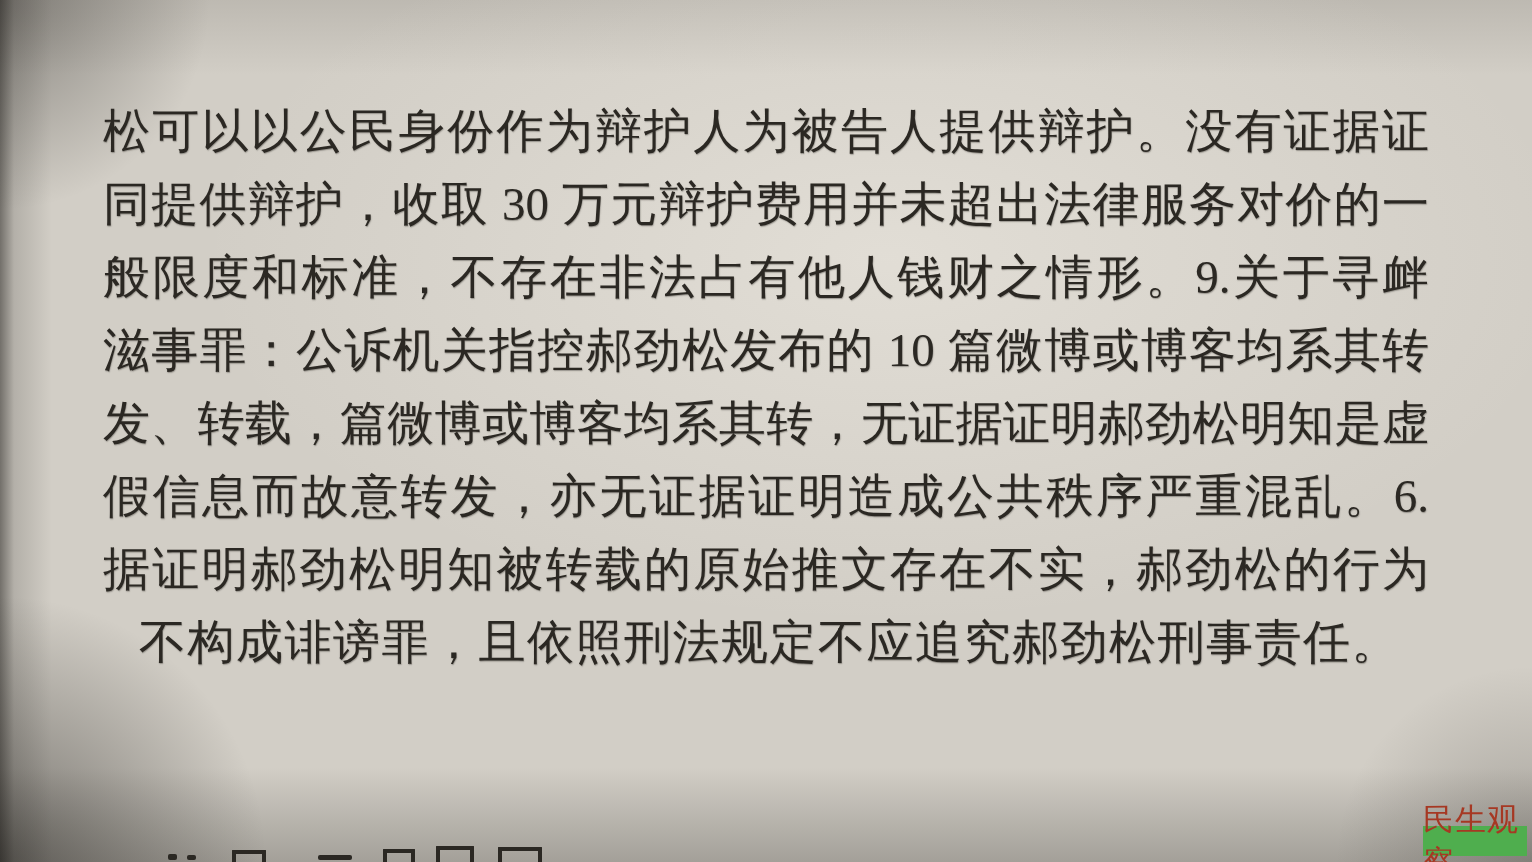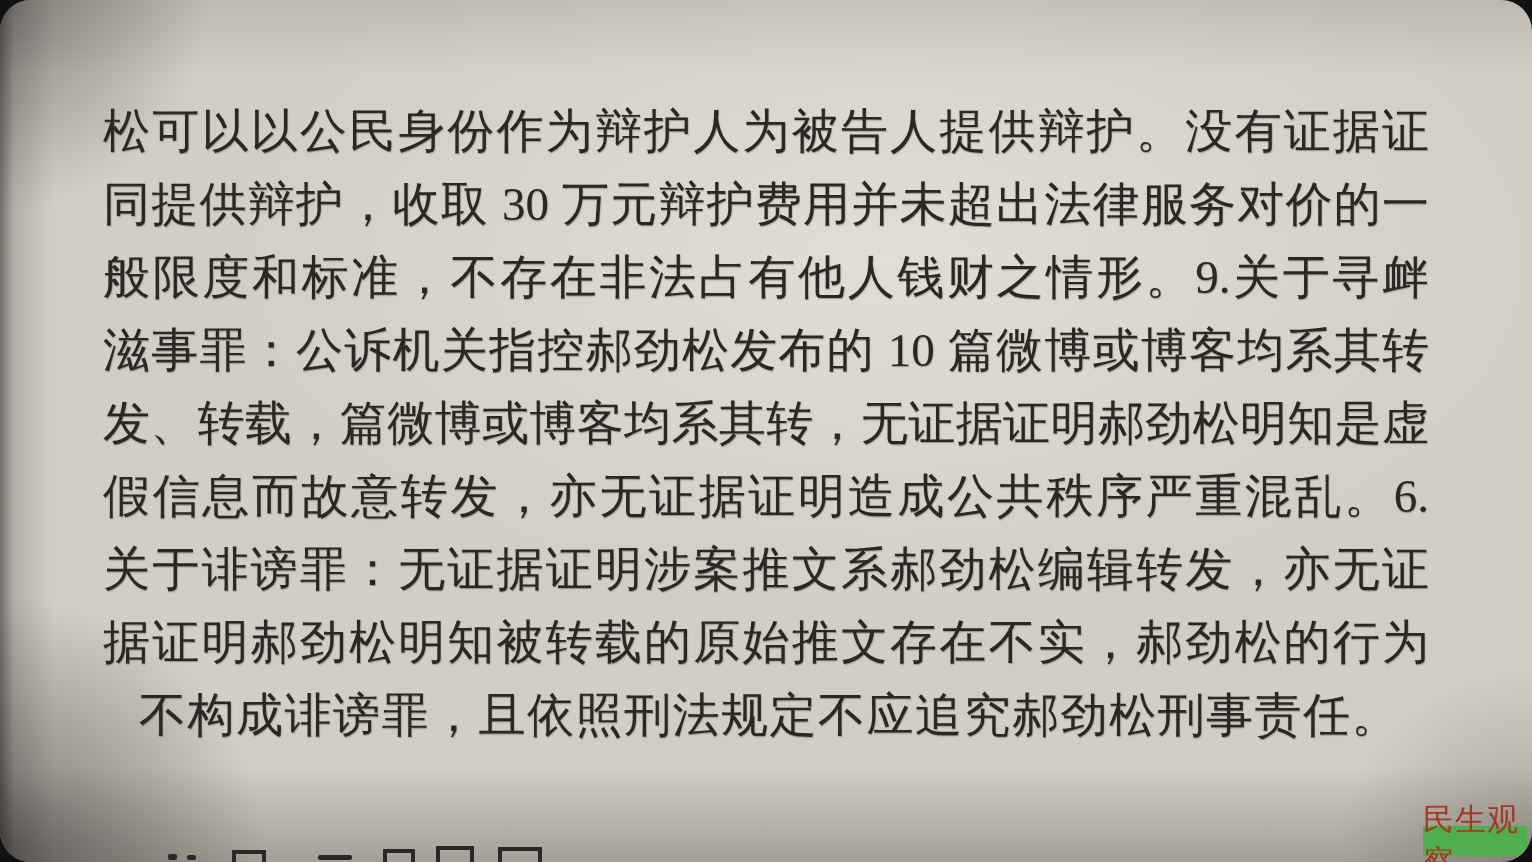--- a/index.html
+++ b/index.html
@@ -1,21 +1,20 @@
 <!DOCTYPE html>
 <html><head>
 <meta charset="utf-8">
 <style>
   html,body{margin:0;padding:0;background:#111;}
   .canvas{
     position:relative;
     width:1532px;height:862px;
     overflow:hidden;
     font-family:"Liberation Serif","DejaVu Serif",serif;
-    border-radius:31px;
   }
   
   .paper{
     position:absolute;inset:0;
     background:
       radial-gradient(ellipse 980px 520px at 58% 30%, rgba(238,234,226,0.55), rgba(238,234,226,0) 70%),
       radial-gradient(circle 300px at 0% 0%, rgba(25,23,20,0.40), transparent 70%),
       radial-gradient(circle 380px at 0% 100%, rgba(22,20,17,0.50), transparent 70%),
       radial-gradient(circle 280px at 100% 100%, rgba(45,42,38,0.28), transparent 70%),
       linear-gradient(90deg, rgba(20,18,15,0.50) 0px, rgba(20,18,15,0.16) 14px, rgba(20,18,15,0) 52px),
@@ -60,21 +59,20 @@
 <div class="canvas">
   <div class="paper"></div>
 
   <div class="textblock">
     <div class="line">松可以以公民身份作为辩护人为被告人提供辩护。没有证据证</div>
     <div class="line">同提供辩护，收取 30 万元辩护费用并未超出法律服务对价的一</div>
     <div class="line">般限度和标准，不存在非法占有他人钱财之情形。9.关于寻衅</div>
     <div class="line">滋事罪：公诉机关指控郝劲松发布的 10 篇微博或博客均系其转</div>
     <div class="line">发、转载，篇微博或博客均系其转，无证据证明郝劲松明知是虚</div>
     <div class="line">假信息而故意转发，亦无证据证明造成公共秩序严重混乱。6.</div>
-    <div class="line">关于诽谤罪：无证据证明涉案推文系郝劲松编辑转发，亦无证</div>
     <div class="line">据证明郝劲松明知被转载的原始推文存在不实，郝劲松的行为</div>
     <div class="line last">不构成诽谤罪，且依照刑法规定不应追究郝劲松刑事责任。</div>
   </div>
 
   <div class="cutoff">
     <span class="fr" style="left:0;top:9px;width:9px;height:6px;"></span>
     <span class="fr" style="left:19px;top:10px;width:9px;height:5px;"></span>
     <span class="fr hollow" style="left:64px;top:5px;width:26px;height:10px;"></span>
     <span class="fr" style="left:150px;top:10px;width:34px;height:5px;"></span>
     <span class="fr hollow" style="left:215px;top:4px;width:24px;height:11px;"></span>

